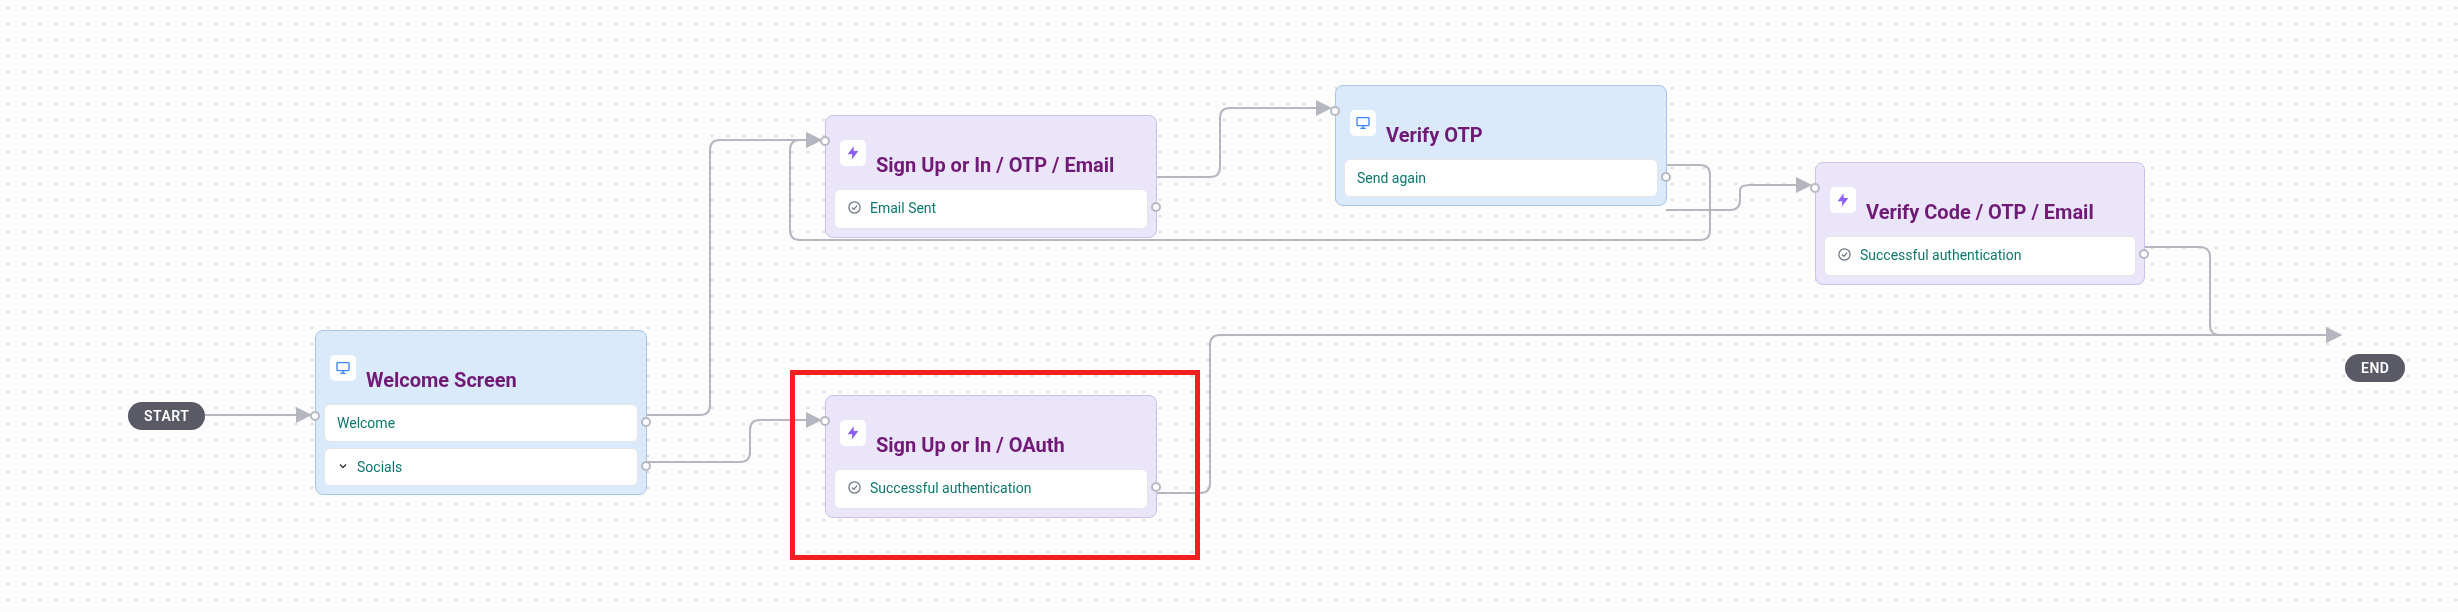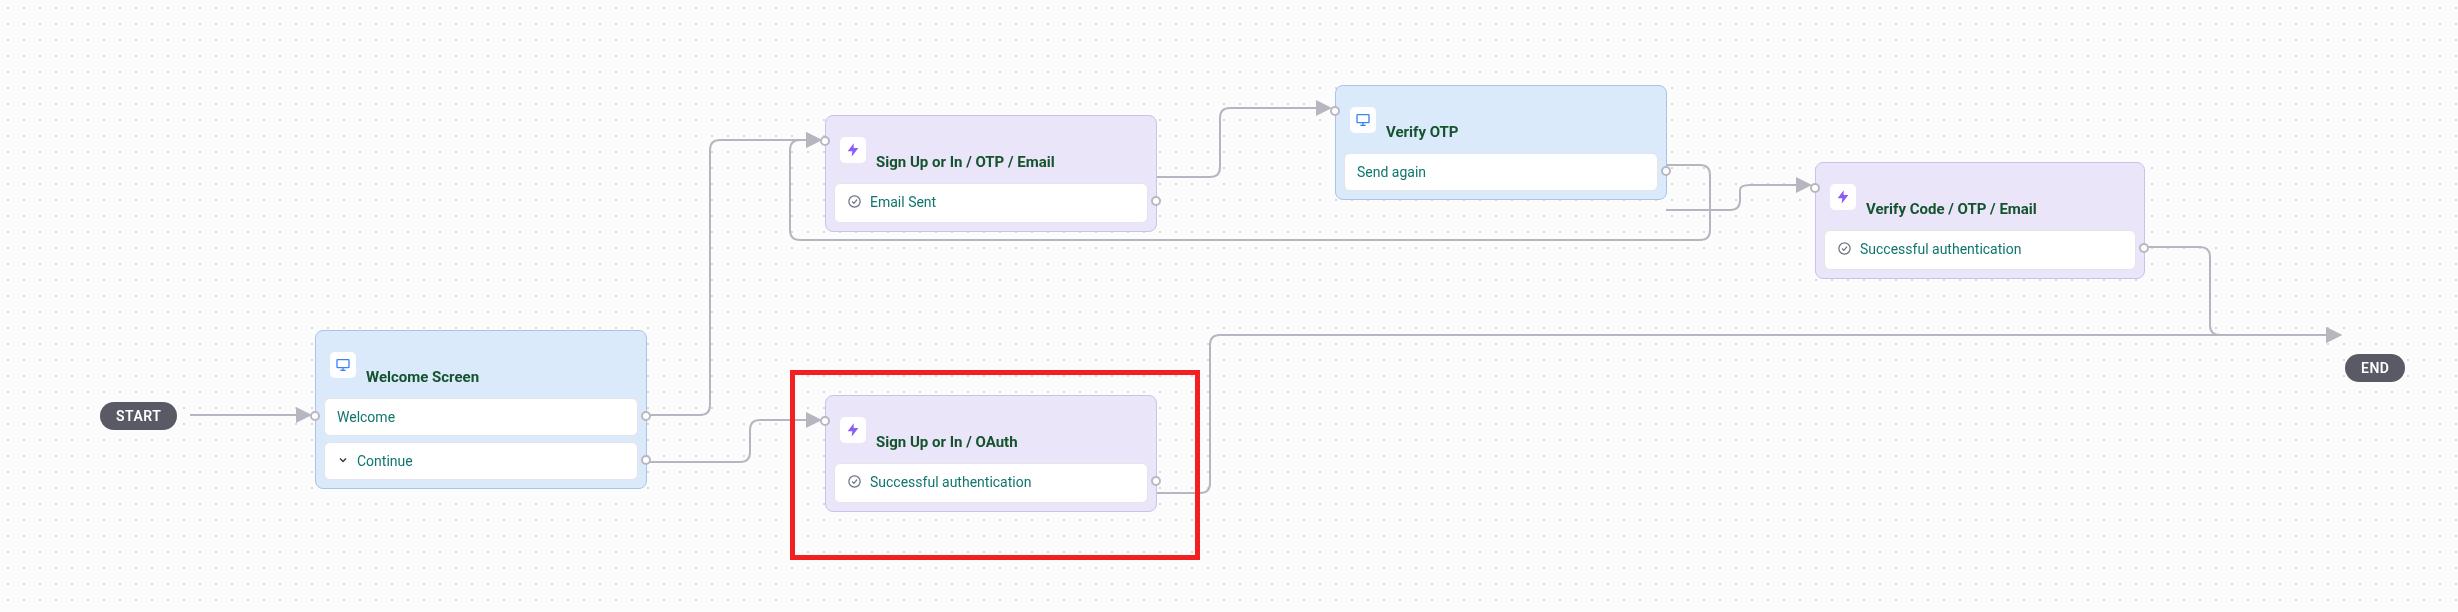--- a/index.html
+++ b/index.html
@@ -46,23 +46,23 @@
   width: 26px;
   height: 26px;
   border-radius: 5px;
   background: #fff;
   display: flex;
   align-items: center;
   justify-content: center;
 }
 .node-icon svg { width: 16px; height: 16px; }
 .node-title {
-  font-size: 15px;
+  font-size: 20px;
   font-weight: 700;
-  color: #14532d;
+  color: #701a75;
   margin-top: 25px;
 }
 .node-rows { padding: 0 8px 8px 8px; display: flex; flex-direction: column; gap: 6px; }
 .node-row {
   background: #fff;
   border: 1px solid #e4e4e9;
   border-radius: 6px;
   padding: 10px 12px;
   font-size: 14px;
   color: #0f766e;
@@ -124,21 +124,21 @@
 
     <path class="edge" d="M 1666 210 L 1730 210 Q 1740 210 1740 200 L 1740 190 Q 1740 185 1750 185 L 1810 185" marker-end="url(#arr)"></path>
 
     <path class="edge" d="M 2140 247 L 2200 247 Q 2210 247 2210 257 L 2210 325 Q 2210 335 2220 335 L 2340 335" marker-end="url(#arr)"></path>
 
     <path class="edge" d="M 646 462 L 740 462 Q 750 462 750 452 L 750 430 Q 750 420 760 420 L 820 420" marker-end="url(#arr)"></path>
 
     <path class="edge" d="M 1155 493 L 1200 493 Q 1210 493 1210 483 L 1210 345 Q 1210 335 1220 335 L 2340 335" marker-end="url(#arr)"></path>
   </svg>
 
-  <div class="pill" style="left:100px; top:402px;">
+  <div class="pill" style="left:128px; top:402px;">
     <span>START</span>
   </div>
 
   <div class="pill" style="left:2345px; top:322px;margin-top:32px;">
     <span>END</span>
   </div>
 
   <div class="node blue" style="left:315px; top:330px; width:332px;">
     <div class="port" style="left:-6px; top:80px;"></div>
     <div class="node-header">
@@ -155,21 +155,21 @@
       <div class="node-row">
         <span>Welcome</span>
         <div class="port" style="right:-14px; top:12px;"></div>
       </div>
       <div class="node-row">
         <span class="row-chevron">
           <svg viewBox="0 0 24 24" fill="none" stroke="#3a3a42" stroke-width="3">
               <polyline points="6 9 12 15 18 9"></polyline>
             </svg>
         </span>
-        <span>Continue</span>
+        <span>Socials</span>
         <div class="port" style="right:-14px; top:12px;"></div>
       </div>
     </div>
   </div>
 
   <div class="node purple" style="left:825px; top:115px; width:332px;">
     <div class="port" style="left:-6px; top:20px;"></div>
     <div class="node-header">
       <span class="node-icon">
         <svg viewBox="0 0 24 24" fill="#8b5cf6">

